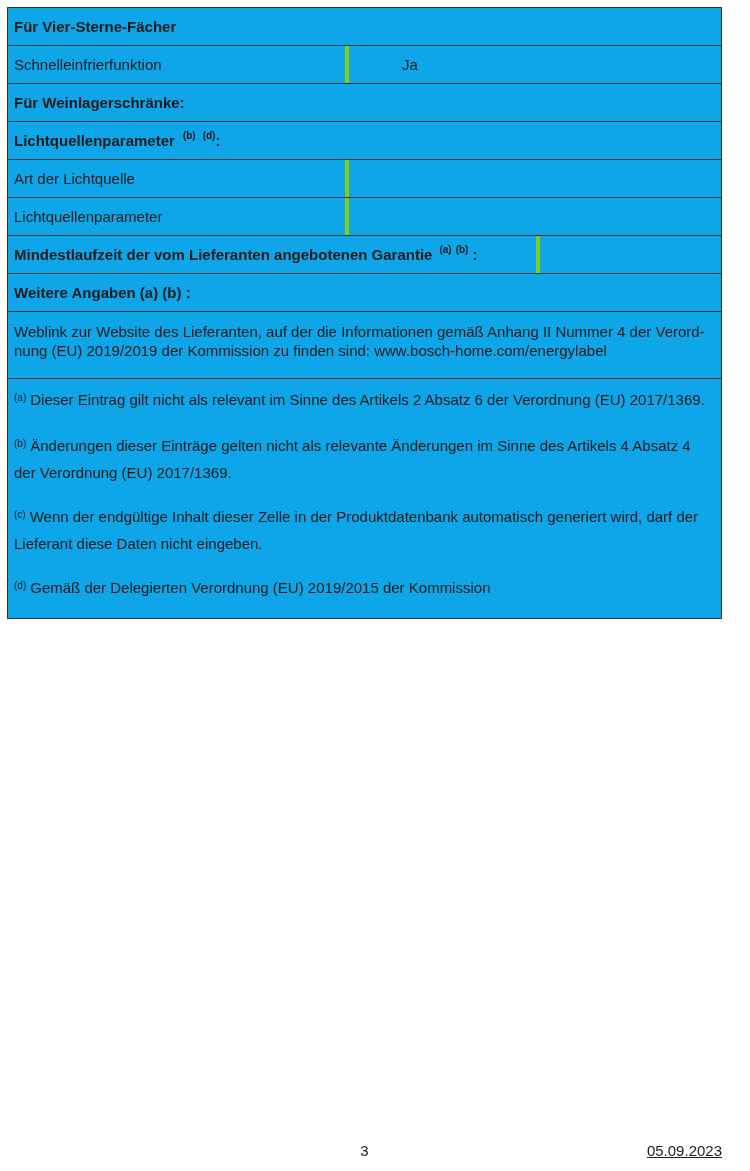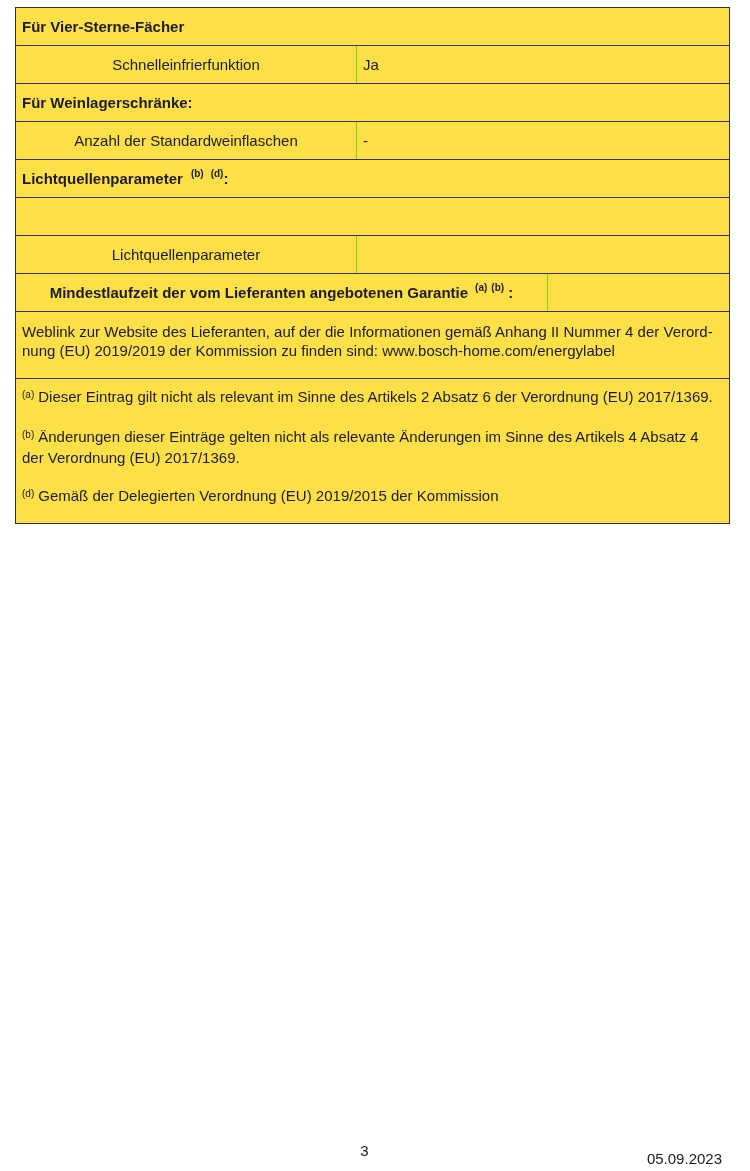--- a/index.html
+++ b/index.html
@@ -12,65 +12,64 @@
     width: 750px;
     height: 1171px;
     position: relative;
     font-family: "Liberation Sans", sans-serif;
     font-size: 15px;
     color: #1c1c1c;
     overflow: hidden;
   }
   .doc-table {
     position: absolute;
-    left: 15px;
+    left: 7px;
     top: 7px;
     width: 715px;
     border: 1px solid #333333;
-    background: #fde047;
+    background: #0ea5e9;
   }
   .t-row {
     display: flex;
     align-items: stretch;
     border-bottom: 1px solid #333333;
     min-height: 38px;
   }
   .t-row:last-child { border-bottom: none; }
   .cell {
     display: flex;
     align-items: center;
     padding: 2px 6px;
   }
   .cell-label {
     flex: 0 0 341px;
-    border-right: 1px solid #84cc16;
-    justify-content: center;
+    border-right: 4px solid #84cc16;
   }
-  .cell-value { flex: 1 1 auto; }
+  .cell-value { flex: 1 1 auto; margin-left: 47px; }
   .cell-full { flex: 1 1 auto; }
   .bold { font-weight: bold; }
   .row-garantie .cell-label { flex: 0 0 532px; }
   .sup {
     font-size: 10px;
     position: relative;
     top: -5px;
   }
   .sup-gap1 { margin-left: 8px; }
   .sup-gap2 { margin-left: 7px; }
   .suffix { white-space: pre; }
   .text-row {
     display: block;
     padding: 10px 6px 18px 6px;
     line-height: 19px;
     border-bottom: 1px solid #333333;
   }
   .footnotes-row {
     display: block;
     padding: 8px 6px 8px 6px;
-    line-height: 19px;
+    line-height: 25px;
   }
   .footnote { margin: 0 0 19px 0; }
   .footnote:last-child { margin-bottom: 8px; }
   .fn-sup {
     font-size: 10px;
     position: relative;
     top: -4px;
     margin-right: 4px;
   }
   .page-footer {
@@ -81,21 +80,22 @@
     height: 20px;
   }
   .page-number {
     display: block;
     width: 100%;
     text-align: center;
   }
   .footer-date {
     position: absolute;
     right: 0;
-    top: 8px;
+    top: 0;
+    text-decoration: underline;
   }
 </style>
 </head>
 <body>
 
 <div class="doc-table">
 
   <div class="t-row">
     <div class="cell cell-full bold">
       <span>Für Vier-Sterne-Fächer</span>
@@ -110,39 +110,34 @@
       <span>Ja</span>
     </div>
   </div>
 
   <div class="t-row">
     <div class="cell cell-full bold">
       <span>Für Weinlagerschränke:</span>
     </div>
   </div>
 
-  <div class="t-row">
-    <div class="cell cell-label">
-      <span>Anzahl der Standardweinflaschen</span>
-    </div>
-    <div class="cell cell-value">
-      <span>-</span>
-    </div>
-  </div>
 
   <div class="t-row">
     <div class="cell cell-full bold">
       <span>Lichtquellenparameter</span>
         <span class="sup sup-gap1">(b)</span>
         <span class="sup sup-gap2">(d)</span>
         <span class="suffix">:</span>
     </div>
   </div>
 
   <div class="t-row">
+    <div class="cell cell-label">
+      <span>Art der Lichtquelle</span>
+    </div>
     <div class="cell cell-value">
       <span></span>
     </div>
   </div>
 
   <div class="t-row">
     <div class="cell cell-label">
       <span>Lichtquellenparameter</span>
     </div>
     <div class="cell cell-value">
@@ -152,28 +147,34 @@
 
   <div class="t-row row-garantie">
     <div class="cell cell-label bold">
       <span>Mindestlaufzeit der vom Lieferanten angebotenen Garantie</span>
         <span class="sup sup-gap2">(a)</span>
         <span class="sup" style="margin-left:4px;">(b)</span>
         <span class="suffix"> :</span>
     </div>
   </div>
 
+  <div class="t-row">
+    <div class="cell cell-full bold">
+      <span>Weitere Angaben (a) (b) :</span>
+    </div>
+  </div>
 
   <div class="text-row">
     <span>Weblink zur Website des Lieferanten, auf der die Informationen gemäß Anhang II Nummer 4 der Verord­nung (EU) 2019/2019 der Kommission zu finden sind: www.bosch-home.com/energylabel</span>
   </div>
 
   <div class="footnotes-row">
     <p class="footnote"><span class="fn-sup">(a)</span><span>Dieser Eintrag gilt nicht als relevant im Sinne des Artikels 2 Absatz 6 der Verordnung (EU) 2017/1369.</span></p>
     <p class="footnote"><span class="fn-sup">(b)</span><span>Änderungen dieser Einträge gelten nicht als relevante Änderungen im Sinne des Artikels 4 Absatz 4 der Verordnung (EU) 2017/1369.</span></p>
+    <p class="footnote"><span class="fn-sup">(c)</span><span>Wenn der endgültige Inhalt dieser Zelle in der Produktdatenbank automatisch generiert wird, darf der Lie­ferant diese Daten nicht eingeben.</span></p>
     <p class="footnote"><span class="fn-sup">(d)</span><span>Gemäß der Delegierten Verordnung (EU) 2019/2015 der Kommission</span></p>
   </div>
 
 </div>
 
 <div class="page-footer">
   <span class="page-number">3</span>
   <span class="footer-date">05.09.2023</span>
 </div>
 

